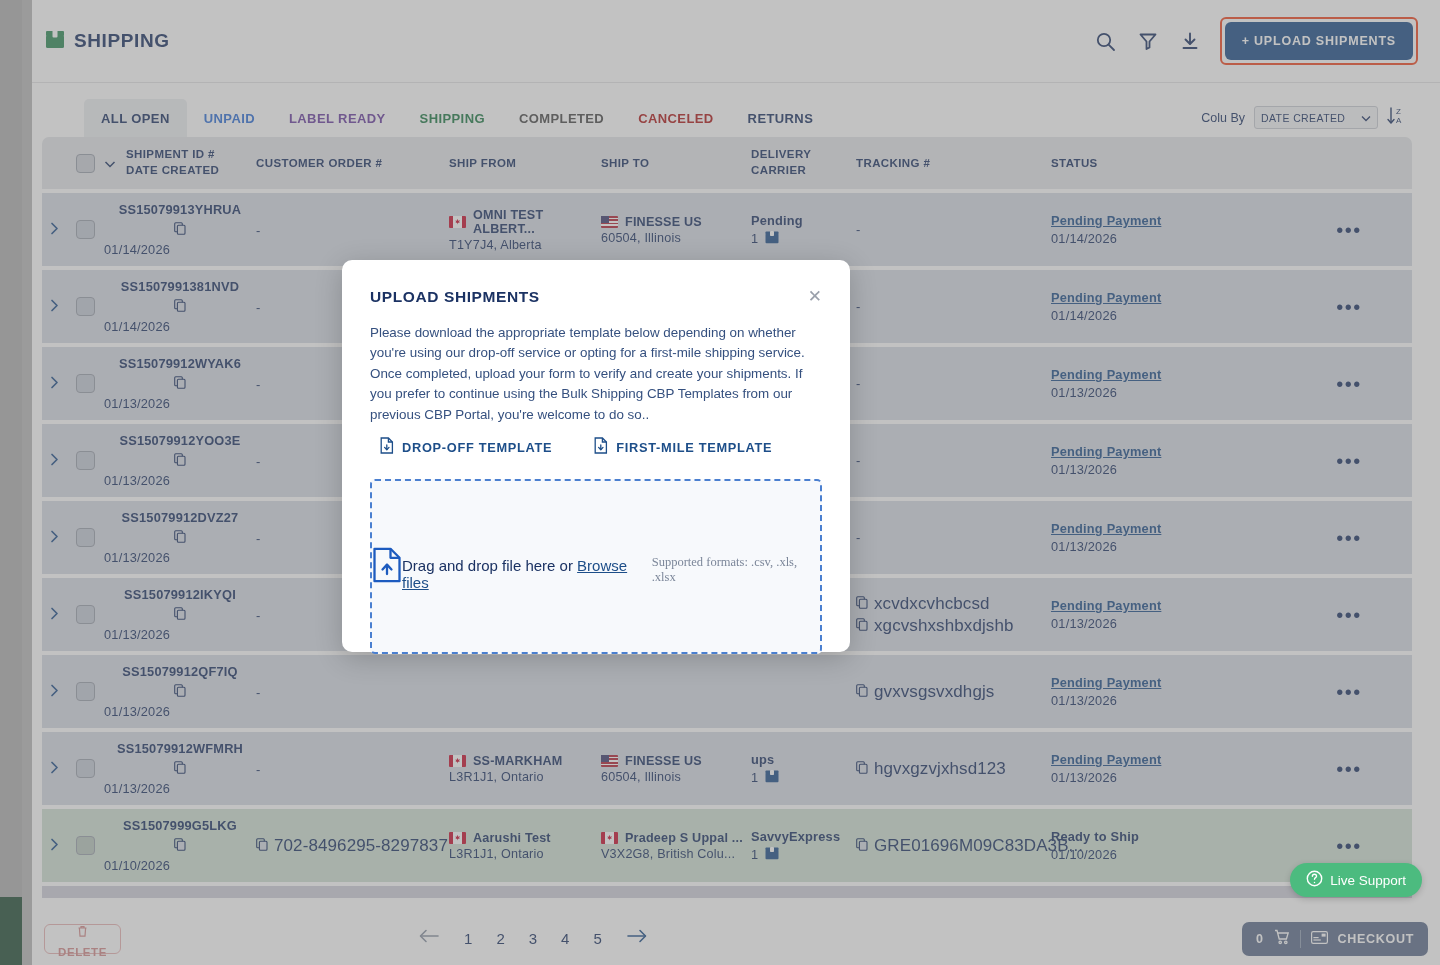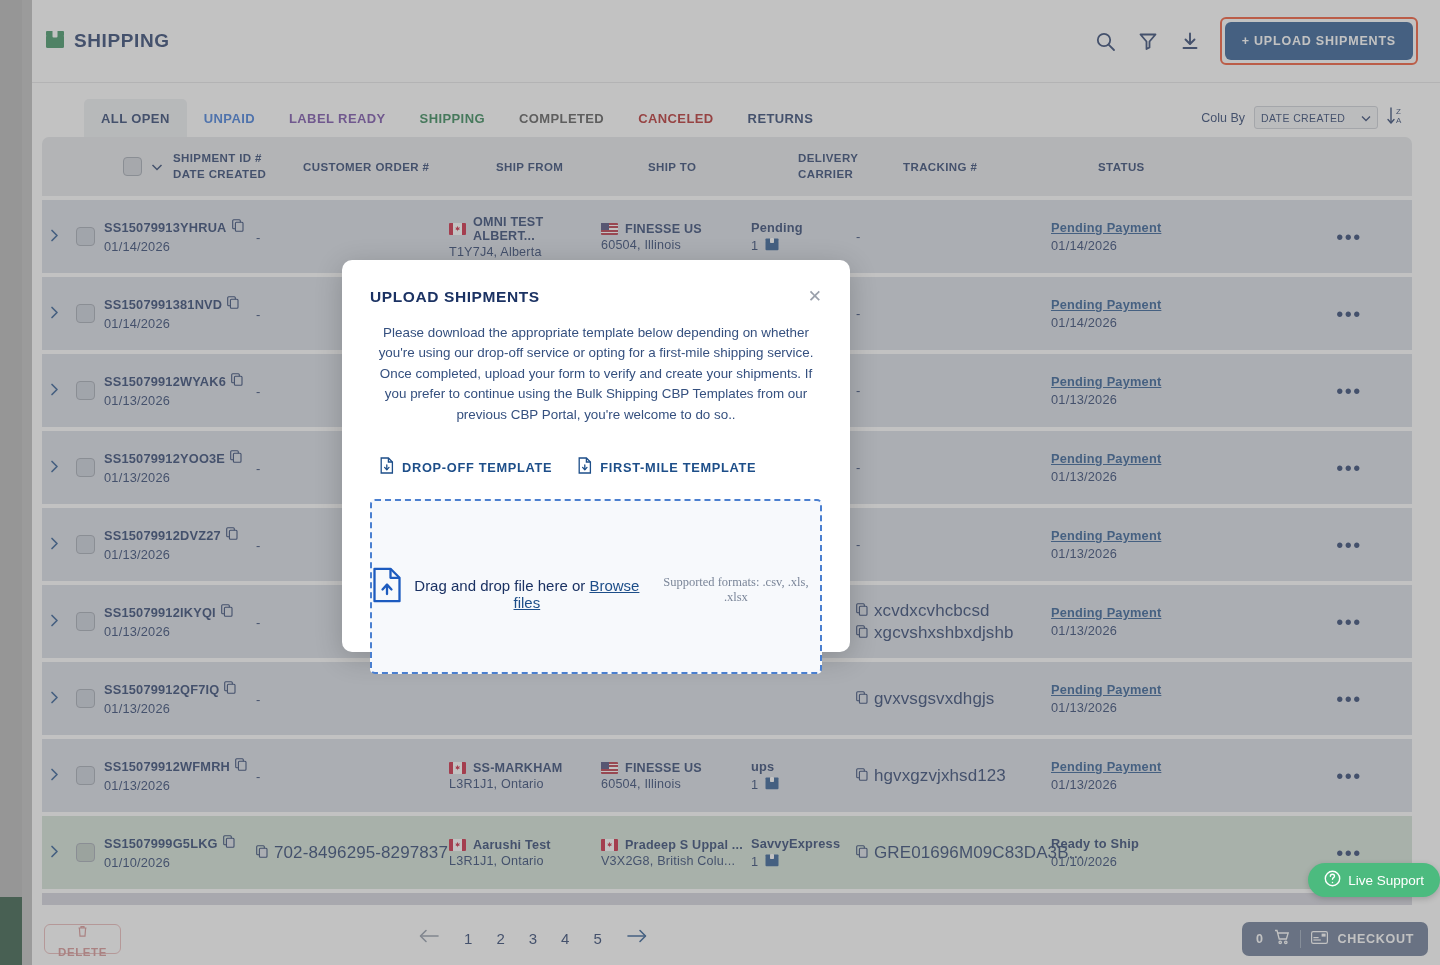--- a/index.html
+++ b/index.html
@@ -107,24 +107,24 @@
   .sort-select .chev { margin-left: auto; }
 
   
   .table-wrap {
     position: absolute; left: 42px; top: 137px; right: 28px; bottom: 53px;
     overflow: hidden;
   }
   .thead {
     background: #e3e5e9;
     border-radius: 7px 7px 0 0;
-    height: 59px;
+    height: 52px;
     display: flex; align-items: center;
     color: #1b3263;
-    font-size: 11.5px; font-weight: bold; letter-spacing: .4px; padding-left: 47px;
+    font-size: 11.5px; font-weight: bold; letter-spacing: .4px;
   }
   .row {
     height: 73px;
     display: flex; align-items: center;
     margin-top: 4px;
     background: #d6dbe4;
     color: #1b3263;
   }
   .row.green { background: #cfe0d4; }
   .row.partial { height: 12px; margin-top: 4px; background: #d0cfdb; overflow: hidden; }
@@ -142,21 +142,21 @@
   .c-menu  { flex: 1; display: flex; justify-content: center; }
 
   .chk {
     width: 19px; height: 19px; border-radius: 4px;
     border: 1.5px solid #9aa0ab; background: #ccd0d7;
     cursor: pointer;
   }
   .row .chk { background: #c3cad6; }
   .row.green .chk { background: #b9c6bd; }
 
-  .cell-main { font-size: 12.8px; font-weight: bold; letter-spacing: .2px; display: flex; align-items: center; gap: 5px; }
+  .cell-main { font-size: 12.8px; font-weight: bold; letter-spacing: .2px; display: flex; align-items: center; gap: 5px; flex-direction: column; }
   .cell-sub  { font-size: 12.8px; margin-top: 4px; letter-spacing: .2px; }
   .cell-dash { font-size: 13px; }
   .muted-head { line-height: 1.35; }
 
   .addr-line1 { font-size: 12.6px; font-weight: bold; display: flex; align-items: center; gap: 7px; letter-spacing: .2px; }
   .addr-line2 { font-size: 12.6px; margin-top: 2px; letter-spacing: .2px; }
   .flag { width: 17px; height: 12px; flex: none; display: inline-block; position: relative; border-radius: 1px; }
   .flag-ca {
     background:
       linear-gradient(to right, #c8102e 0 24%, #fff 24% 76%, #c8102e 76% 100%);
@@ -209,51 +209,50 @@
   .pg-arrow.next { color: #1d4e89; }
   .checkout {
     margin-right: 12px; margin-left: auto;
     height: 34px; border-radius: 7px; background: #5d6e8c; color: #fff;
     display: flex; align-items: center; gap: 10px; padding: 0 14px;
     font-size: 12.5px; font-weight: bold; letter-spacing: .7px; cursor: pointer;
   }
   .checkout .sep { width: 1px; height: 18px; background: #93a0b5; }
 
   .live-support {
-    position: absolute; right: 0; bottom: 68px;
+    position: absolute; right: 18px; bottom: 68px;
     background: #4cbb7f; color: #fff;
     height: 34px; border-radius: 18px;
     display: flex; align-items: center; gap: 7px;
     padding: 0 16px; font-size: 13.5px;
     z-index: 60; cursor: pointer;
     box-shadow: 0 2px 6px rgba(0,0,0,.18);
   }
 
   
   .modal {
     position: absolute; left: 342px; top: 260px;
     width: 508px; height: 392px;
     background: #fff; border-radius: 10px;
     z-index: 70;
     box-shadow: 0 6px 28px rgba(0,0,0,.20);
     padding: 28px 28px 0 28px;
-    text-align: center;
   }
   .modal-head { display: flex; align-items: flex-start; }
   .modal-title {
     font-size: 15.5px; font-weight: bold; color: #1b3263; letter-spacing: .6px;
   }
   .modal-close {
     margin-left: auto; font-size: 17px; color: #9aa0ab; cursor: pointer; line-height: 1;
   }
   .modal-body {
     margin-top: 17px;
     font-size: 13.4px; line-height: 20.4px; color: #35507f;
   }
-  .tpl-row { display: flex; gap: 26px; margin-top: 32px; padding-left: 10px; }
+  .tpl-row { display: flex; gap: 42px; margin-top: 12px; padding-left: 10px; }
   .tpl-link {
     display: flex; align-items: center; gap: 8px;
     color: #1d4e89; font-size: 12.8px; font-weight: bold; letter-spacing: .7px;
     cursor: pointer;
   }
   .dropzone {
     margin-top: 22px;
     border: 2px dashed #4a7fd0; border-radius: 5px;
     background: #f7f9fc;
     height: 175px;

